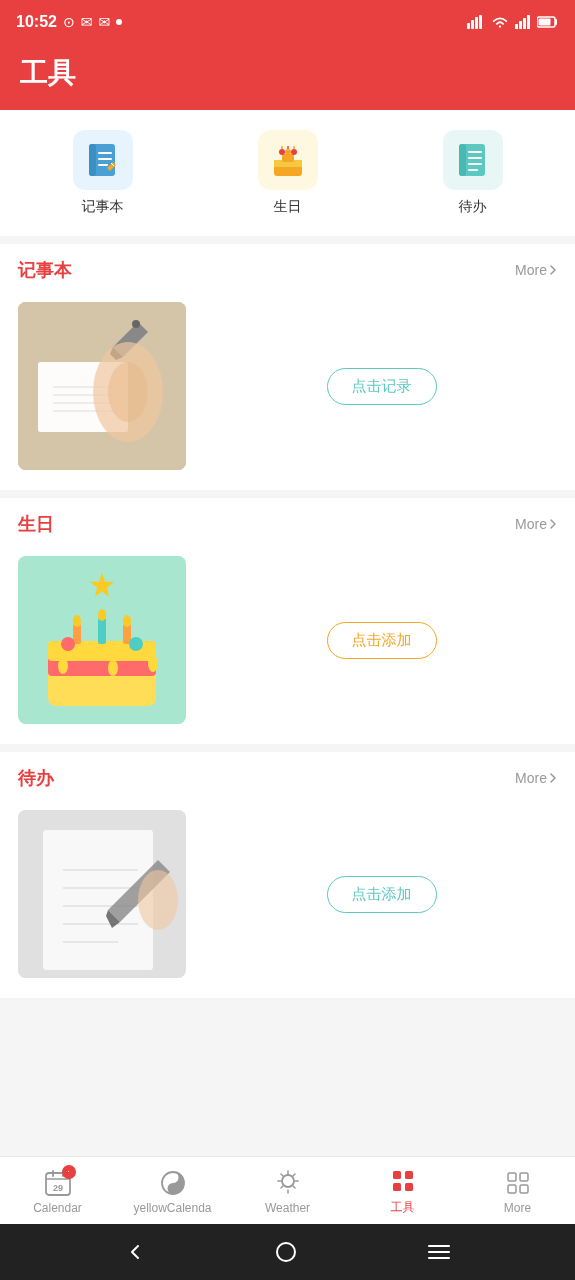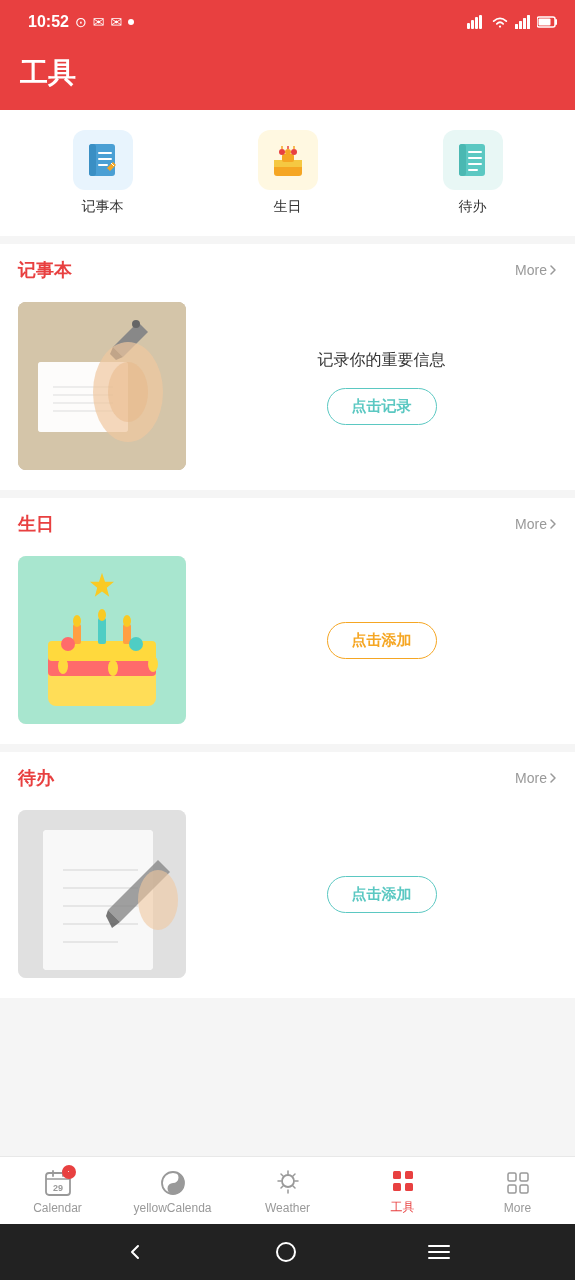--- a/index.html
+++ b/index.html
@@ -19,21 +19,20 @@
       color: white;
       display: flex;
       justify-content: space-between;
       align-items: center;
       padding: 8px 16px;
       height: 44px;
     }
     .status-time {
       font-size: 16px;
       font-weight: 600;
-      margin-left: 12px;
     }
     .status-icons {
       display: flex;
       align-items: center;
       gap: 6px;
     }
     .status-left {
       display: flex;
       align-items: center;
       gap: 6px;
@@ -135,21 +134,20 @@
       line-height: 1.5;
     }
     .section-btn {
       border: 1.5px solid #e84040;
       color: #e84040;
       background: transparent;
       border-radius: 20px;
       padding: 8px 24px;
       font-size: 15px;
       cursor: pointer;
-      font-weight: bold;
     }
     .section-btn-yellow {
       border-color: #f5a623;
       color: #f5a623;
     }
     .section-btn-cyan {
       border-color: #5bc8c2;
       color: #5bc8c2;
     }
 
@@ -314,21 +312,20 @@
 
         <path d="M95 45 L120 20 L130 30 L105 55 Z" fill="#888"></path>
         <path d="M95 45 L105 55 L98 58 L92 52 Z" fill="#555"></path>
         <circle cx="118" cy="22" r="4" fill="#666"></circle>
 
         <ellipse cx="110" cy="90" rx="35" ry="50" fill="#f0c8a0" opacity="0.7"></ellipse>
         <ellipse cx="110" cy="90" rx="20" ry="30" fill="#e8b888" opacity="0.5"></ellipse>
       </svg>
     </div>
     <div class="section-info">
-      <span class="section-desc">记录你的重要信息</span>
       <button class="section-btn section-btn-cyan">点击记录</button>
     </div>
   </div>
 </div>
 
 <div class="section-card">
   <div class="section-header">
     <span class="section-title">生日</span>
     <span class="section-more">
       <span>More</span>

